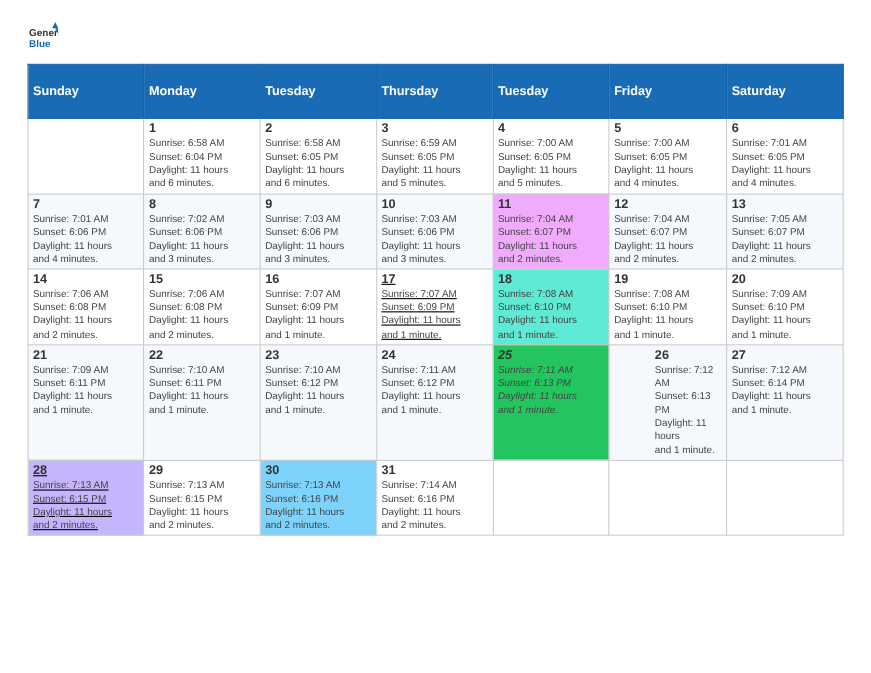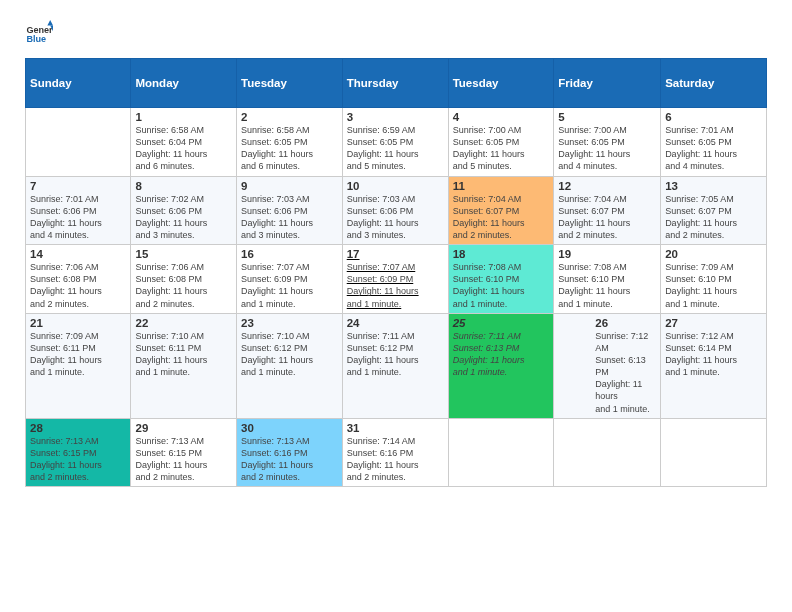--- a/index.html
+++ b/index.html
@@ -159,21 +159,21 @@
             <div class="day-info">Sunrise: 7:02 AM<br>Sunset: 6:06 PM<br>Daylight: 11 hours<br>and 3 minutes.</div>
           </td>
           <td style="background-color: rgb(245, 248, 252);">
             <span class="day-num">9</span>
             <div class="day-info">Sunrise: 7:03 AM<br>Sunset: 6:06 PM<br>Daylight: 11 hours<br>and 3 minutes.</div>
           </td>
           <td style="background-color: rgb(245, 248, 252);">
             <span class="day-num">10</span>
             <div class="day-info">Sunrise: 7:03 AM<br>Sunset: 6:06 PM<br>Daylight: 11 hours<br>and 3 minutes.</div>
           </td>
-          <td style="background-color: #fdba74;">
+          <td style="background-color: #f0abfc;">
             <span class="day-num">11</span>
             <div class="day-info">Sunrise: 7:04 AM<br>Sunset: 6:07 PM<br>Daylight: 11 hours<br>and 2 minutes.</div>
           </td>
           <td style="background-color: rgb(245, 248, 252);">
             <span class="day-num">12</span>
             <div class="day-info">Sunrise: 7:04 AM<br>Sunset: 6:07 PM<br>Daylight: 11 hours<br>and 2 minutes.</div>
           </td>
           <td style="background-color: rgb(245, 248, 252);">
             <span class="day-num">13</span>
             <div class="day-info">Sunrise: 7:05 AM<br>Sunset: 6:07 PM<br>Daylight: 11 hours<br>and 2 minutes.</div>
@@ -233,21 +233,21 @@
           <td style="background-color: rgb(245, 248, 252); padding-left: 41px;">
             <span class="day-num">26</span>
             <div class="day-info">Sunrise: 7:12 AM<br>Sunset: 6:13 PM<br>Daylight: 11 hours<br>and 1 minute.</div>
           </td>
           <td style="background-color: rgb(245, 248, 252);">
             <span class="day-num">27</span>
             <div class="day-info">Sunrise: 7:12 AM<br>Sunset: 6:14 PM<br>Daylight: 11 hours<br>and 1 minute.</div>
           </td>
         </tr>
         <tr>
-          <td style="background-color: #14b8a6;">
+          <td style="background-color: #c4b5fd; text-decoration: underline;">
             <span class="day-num">28</span>
             <div class="day-info">Sunrise: 7:13 AM<br>Sunset: 6:15 PM<br>Daylight: 11 hours<br>and 2 minutes.</div>
           </td>
           <td style="background-color: rgb(255, 255, 255);">
             <span class="day-num">29</span>
             <div class="day-info">Sunrise: 7:13 AM<br>Sunset: 6:15 PM<br>Daylight: 11 hours<br>and 2 minutes.</div>
           </td>
           <td style="background-color: #7dd3fc;">
             <span class="day-num">30</span>
             <div class="day-info">Sunrise: 7:13 AM<br>Sunset: 6:16 PM<br>Daylight: 11 hours<br>and 2 minutes.</div>

